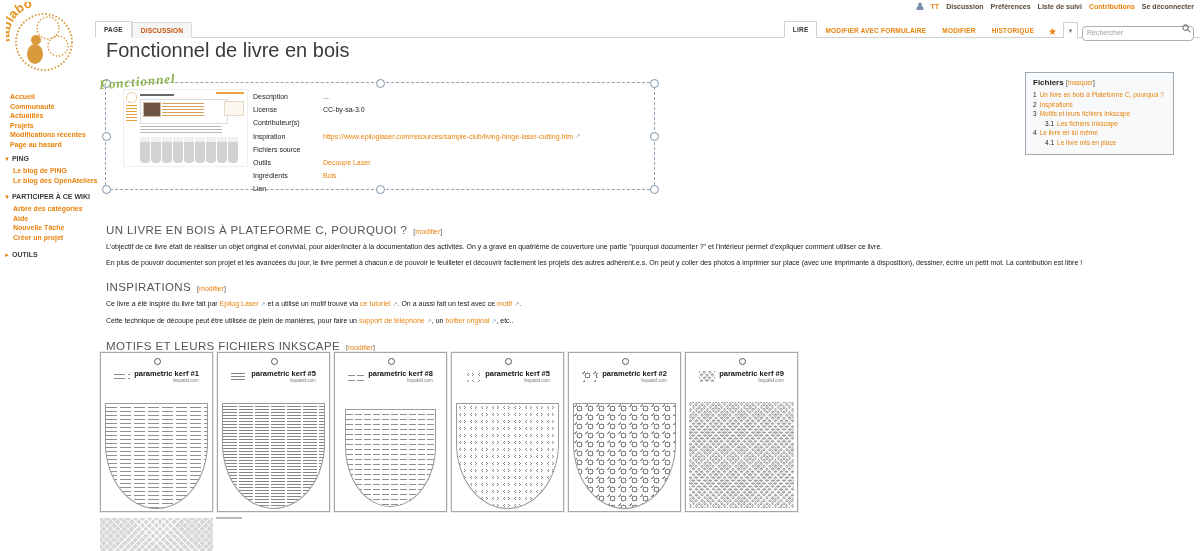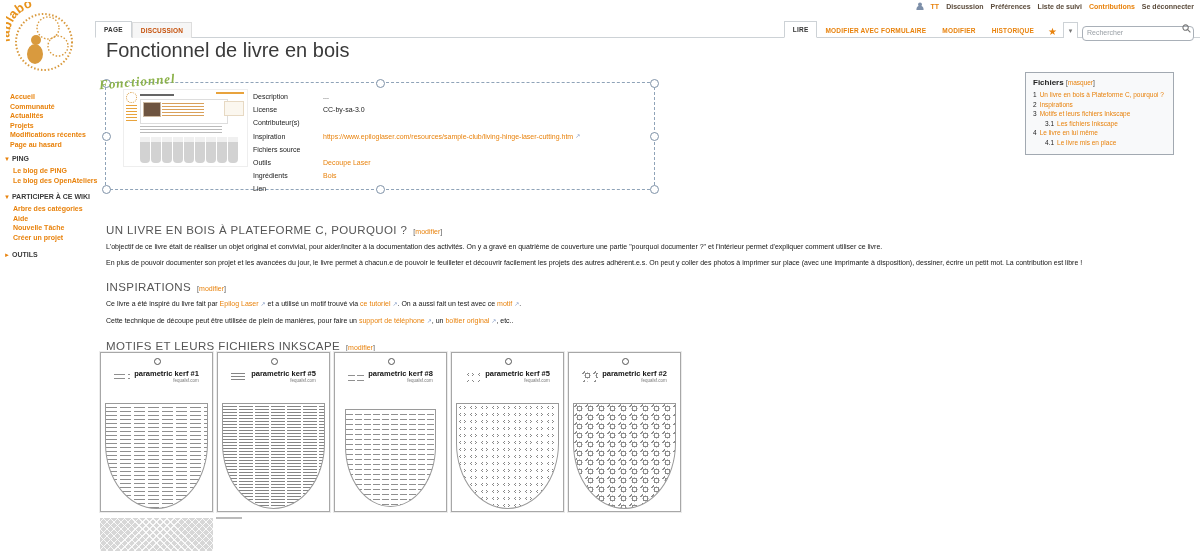--- a/index.html
+++ b/index.html
@@ -372,16 +372,27 @@
     <div class="card-head">
       <span class="card-icon pat-8"></span>
       <span class="card-titles">
         <div class="card-title">parametric kerf #2</div>
         <div class="card-sub">fequalsf.com</div>
       </span>
     </div>
     <div class="card-pattern pat-8 shape-vase"></div>
   </div>
 
+  <div class="card">
+    <div class="card-hole"></div>
+    <div class="card-head">
+      <span class="card-icon pat-9"></span>
+      <span class="card-titles">
+        <div class="card-title">parametric kerf #9</div>
+        <div class="card-sub">fequalsf.com</div>
+      </span>
+    </div>
+    <div class="card-pattern pat-9 shape-rect"></div>
+  </div>
 </div>
 
 <div id="bottom-partial"></div>
 <div id="bottom-edge"></div>
 
 </body></html>

